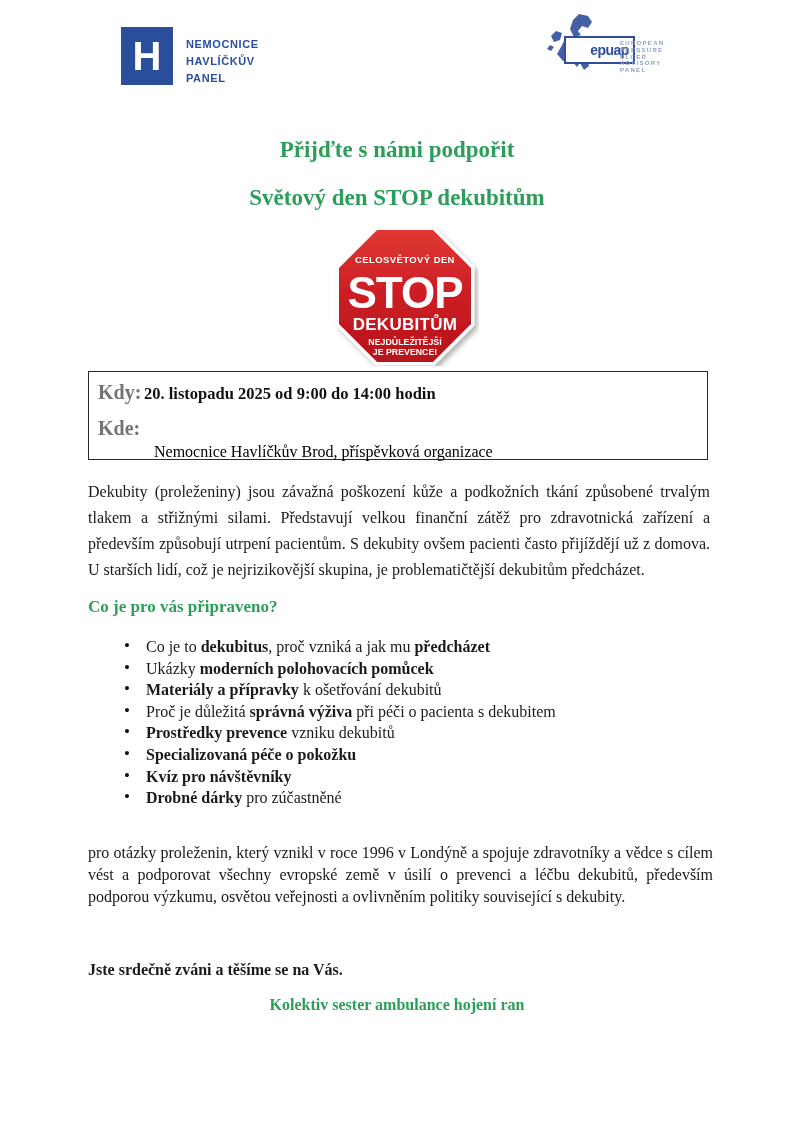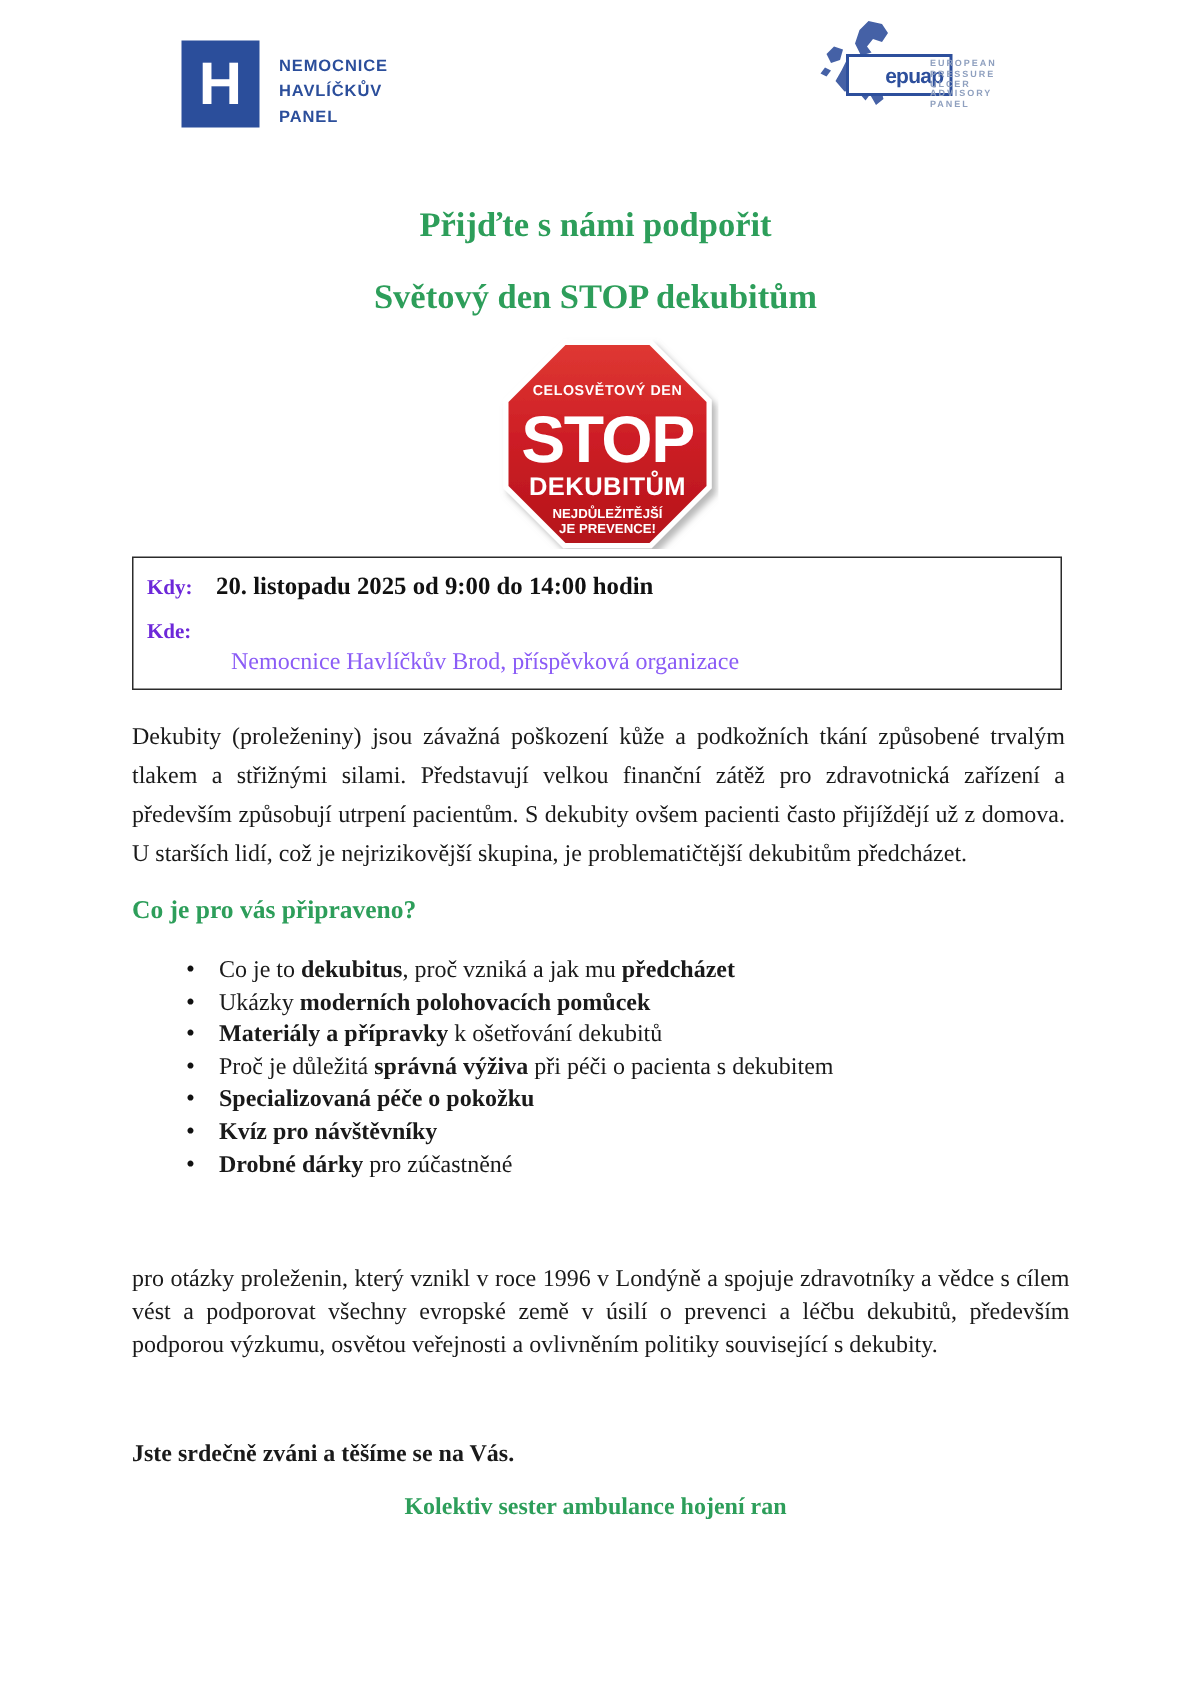--- a/index.html
+++ b/index.html
@@ -51,24 +51,24 @@
   .stop-wrap text{fill:#ffffff;font-family:"Liberation Sans",sans-serif;font-weight:700;}
   
   .info-box{
     position:absolute;left:88px;top:371px;width:620px;height:89px;
     border:1.5px solid #2b2b2b;box-sizing:border-box;
     padding:9px 10px 0 9px;
   }
   .info-row{display:flex;align-items:baseline;}
   .info-row.kde{margin-top:13px;}
   .info-label{
-    width:46px;flex:none;font-weight:700;font-size:14px;color:#6d28d9;
+    width:46px;flex:none;font-weight:700;font-size:20px;color:#737373;
   }
   .info-value{font-weight:700;font-size:16.5px;color:#111111;}
-  .info-sub{margin-left:56px;font-size:16px;color:#8b5cf6;line-height:19px;margin-top:2px;}
+  .info-sub{margin-left:56px;font-size:16px;color:#000000;line-height:19px;margin-top:2px;}
   
   .para1{
     position:absolute;left:88px;top:479px;width:622px;
     font-size:16px;line-height:26px;text-align:justify;
   }
   .sub-heading{
     position:absolute;left:88px;top:597px;
     font-weight:700;font-size:17px;color:#2d9e5a;
   }
   .bullets{
@@ -167,20 +167,21 @@
 
   <div class="para1">Dekubity (proleženiny) jsou závažná poškození kůže a podkožních tkání způsobené trvalým tlakem a střižnými silami. Představují velkou finanční zátěž pro zdravotnická zařízení a především způsobují utrpení pacientům. S dekubity ovšem pacienti často přijíždějí už z domova. U starších lidí, což je nejrizikovější skupina, je problematičtější dekubitům předcházet.</div>
 
   <div class="sub-heading">Co je pro vás připraveno?</div>
 
   <ul class="bullets">
       <li><span>Co je to </span><span class="seg-b">dekubitus</span><span>, proč vzniká a jak mu </span><span class="seg-b">předcházet</span></li>
       <li><span>Ukázky </span><span class="seg-b">moderních polohovacích pomůcek</span></li>
       <li><span class="seg-b">Materiály a přípravky</span><span> k ošetřování dekubitů</span></li>
       <li><span>Proč je důležitá </span><span class="seg-b">správná výživa</span><span> při péči o pacienta s dekubitem</span></li>
+      <li><span class="seg-b">Prostředky prevence</span><span> vzniku dekubitů</span></li>
       <li><span class="seg-b">Specializovaná péče o pokožku</span></li>
       <li><span class="seg-b">Kvíz pro návštěvníky</span></li>
       <li><span class="seg-b">Drobné dárky</span><span> pro zúčastněné</span></li>
     </ul>
 
   <div class="para2">
     <div class="rest">pro otázky proleženin, který vznikl v roce 1996 v Londýně a spojuje zdravotníky a vědce s cílem vést a podporovat všechny evropské země v úsilí o prevenci a léčbu dekubitů, především podporou výzkumu, osvětou veřejnosti a ovlivněním politiky související s dekubity.</div>
   </div>
 
   <div class="closing">Jste srdečně zváni a těšíme se na Vás.</div>

